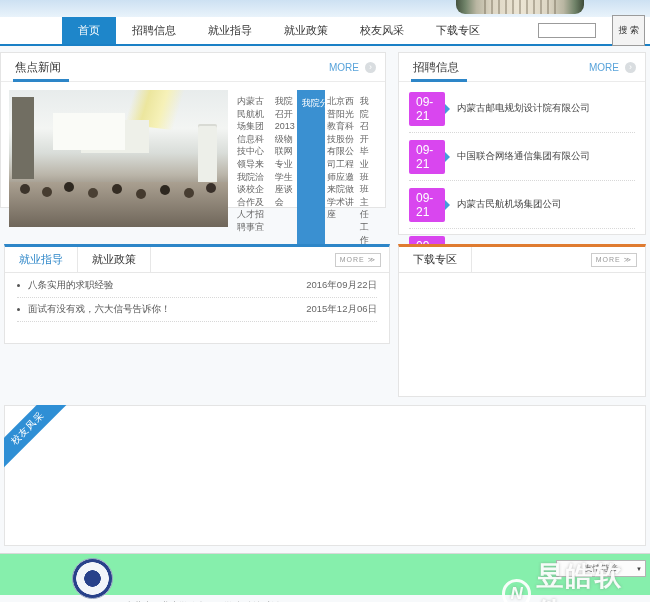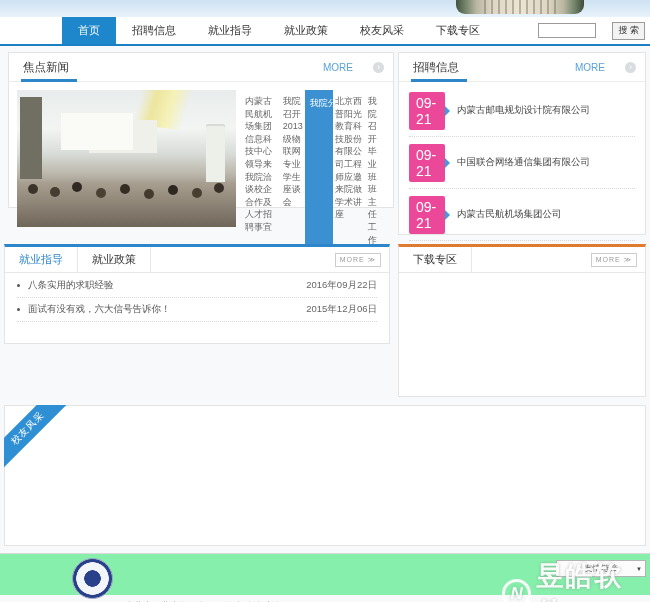--- a/index.html
+++ b/index.html
@@ -15,34 +15,34 @@
   .building::after { content:""; position:absolute; left:22%; right:22%; top:0; bottom:0;
               background:repeating-linear-gradient(90deg,rgba(90,80,60,.35) 0 2px,transparent 2px 7px); }
 
   
   .nav { position:absolute; top:17px; left:0; width:650px; height:29px; background:#fff;
          border-bottom:2px solid #1a80c6; display:flex; align-items:stretch; padding-left:62px; }
   .nav-tab { display:flex; align-items:center; padding:0 16px; font-size:11px; color:#333; cursor:pointer; }
   .nav-tab.active { background:#1e86ca; color:#fff; }
   .nav-search { margin-left:auto; display:flex; align-items:center; margin-right:5px; }
   .search-input { width:58px; height:15px; border:1px solid #9b9b9b; font-size:9px; padding:0 3px; background:#fff; }
-  .search-btn { height:18px; margin-left:16px; padding:0 5px; font-size:9px; color:#333;
+  .search-btn { height:31px; margin-left:16px; padding:0 5px; font-size:9px; color:#333;
                 border:1px solid #9b9b9b; background:#f3f3f3; cursor:pointer; white-space:pre; }
 
   
   .panel { position:absolute; background:#fff; border:1px solid #e4e4e4; }
   .panel-header { height:29px; border-bottom:1px solid #ebebeb; display:flex; align-items:center; padding:0 9px 0 14px; }
   .panel-title { position:relative; font-size:11.5px; color:#333; height:100%; display:flex; align-items:center; }
   .panel-title::after { content:""; position:absolute; left:-2px; bottom:-1px; width:56px; height:3px; background:#2d86c8; }
-  .more-link { margin-left:auto; display:flex; align-items:center; gap:20px; font-size:10px; color:#58a3da; cursor:pointer; }
+  .more-link { margin-left:auto; display:flex; align-items:center; gap:6px; font-size:10px; color:#58a3da; cursor:pointer; }
   .more-circle { width:11px; height:11px; border-radius:50%; background:#d9dde0; color:#fff;
                  font-size:9px; line-height:11px; text-align:center; }
 
   
-  #focus-panel { top:52px; left:8px; width:386px; height:156px; }
+  #focus-panel { top:52px; left:0; width:386px; height:156px; }
   .focus-body { display:flex; padding:8px; gap:7px; }
   .focus-photo { width:219px; height:137px; flex:none; position:relative; overflow:hidden; cursor:pointer;
      background:linear-gradient(180deg,#e8ecec 0%,#f3f5f3 28%,#d9ddd9 46%,#bab5a9 62%,#857c6f 78%,#5d5449 100%); }
   .ph-light { position:absolute; left:40%; top:-8%; width:55%; height:36%;
      background:linear-gradient(100deg,transparent 30%,#ece69e 42%,#f6f1b8 55%,transparent 68%); transform:rotate(7deg); }
   .ph-window { position:absolute; left:20%; top:17%; width:33%; height:27%; background:#fafbf7;
      box-shadow:26px 5px 0 -2px #eef0e9; }
   .ph-door { position:absolute; left:1.5%; top:5%; width:10%; height:60%; background:#716e62; }
   .ph-ac { position:absolute; right:5%; top:25%; width:8.5%; height:50%; background:#edefe9; border-radius:2px;
      box-shadow:inset 0 2px 0 #d8dad4; }
@@ -54,21 +54,21 @@
   .focus-list { flex:1; display:flex; flex-direction:row; min-width:0; }
   .focus-item { padding:5px 2px; border-bottom:1px dotted #d8d8d8; font-size:9px; line-height:1.4;
                 color:#666; cursor:pointer; }
   .focus-item.highlight { background:#3a90d1; color:#fff; padding:7px 5px; white-space:nowrap; overflow:hidden; }
 
   
   #recruit-panel { top:52px; left:398px; width:248px; height:183px; }
   .recruit-list { padding:3px 10px 0 10px; }
   .recruit-item { display:flex; align-items:center; padding:6.5px 0; border-bottom:1px dotted #d8d8d8; cursor:pointer; }
   .recruit-item:last-child { border-bottom:none; }
-  .date-badge { flex:none; position:relative; width:36px; background:#ec4899; color:#fff; font-size:14px;
+  .date-badge { flex:none; position:relative; width:36px; background:#d946ef; color:#fff; font-size:12px;
                 padding:3px 0 3px 7px; border-radius:2px; }
   .date-badge::after { content:""; position:absolute; right:-5px; top:50%; transform:translateY(-50%);
                 border:5px solid transparent; border-left:5px solid #449bdc; border-right:0; }
   .company { margin-left:12px; font-size:9.5px; color:#444; white-space:nowrap; overflow:hidden; }
 
   
   #guidance-panel { top:244px; left:4px; width:386px; height:100px; border-top:3px solid #2d86c8; }
   #download-panel { top:244px; left:398px; width:248px; height:153px; border-top:3px solid #df7b30; }
   .tab-row { height:26px; border-bottom:1px solid #e7e7e7; display:flex; align-items:stretch; }
   .g-tab { display:flex; align-items:center; padding:0 14px; font-size:11px; color:#333;

